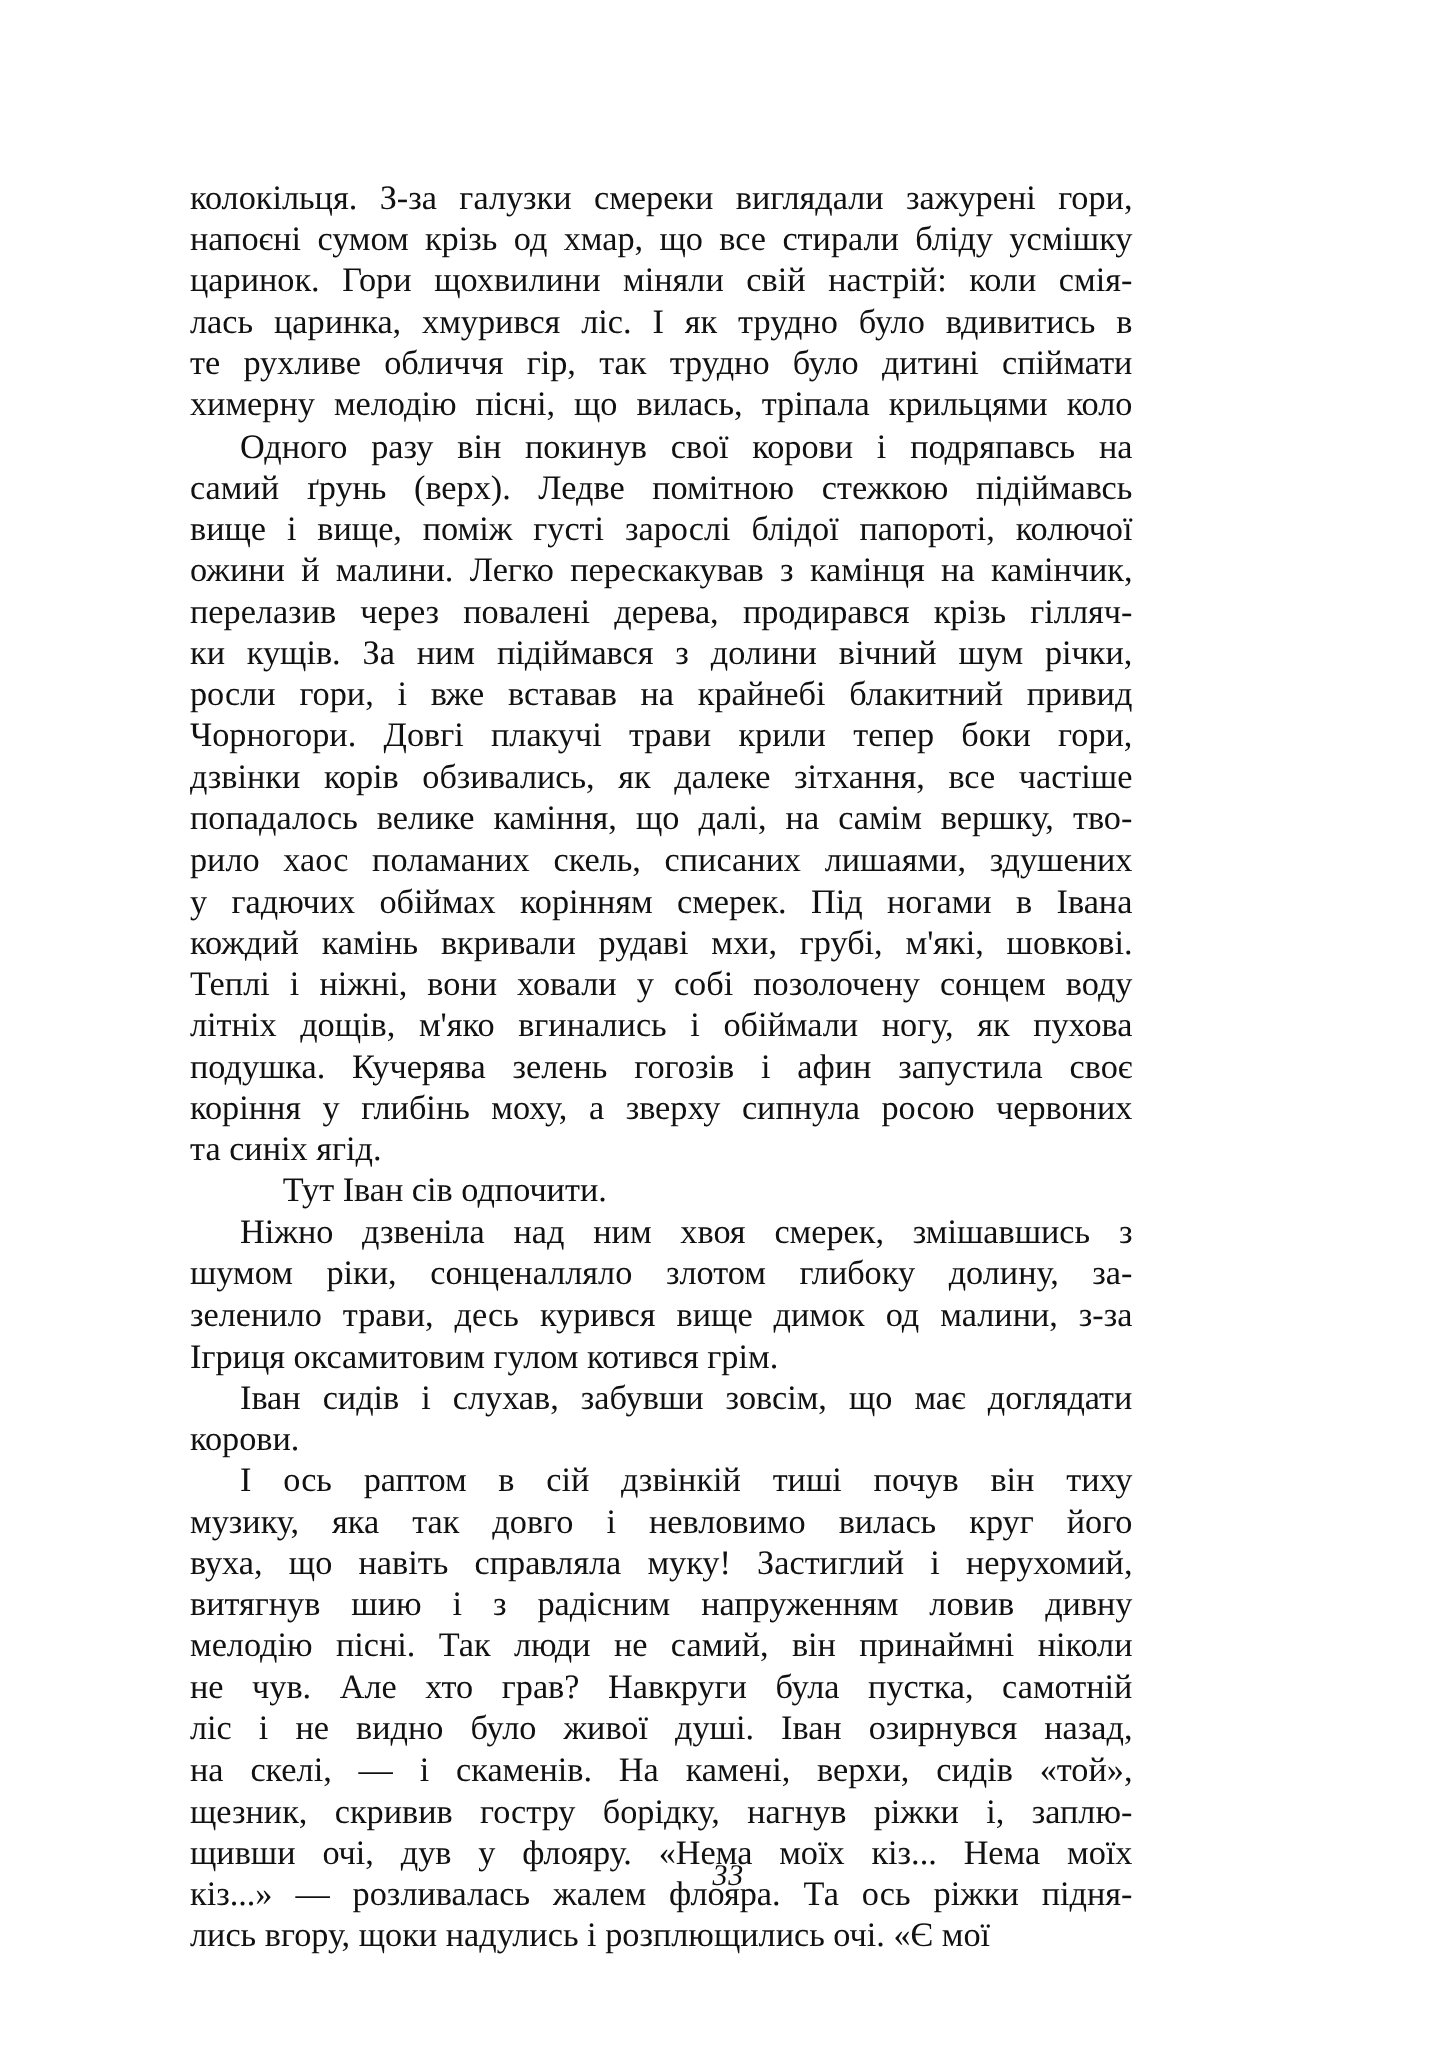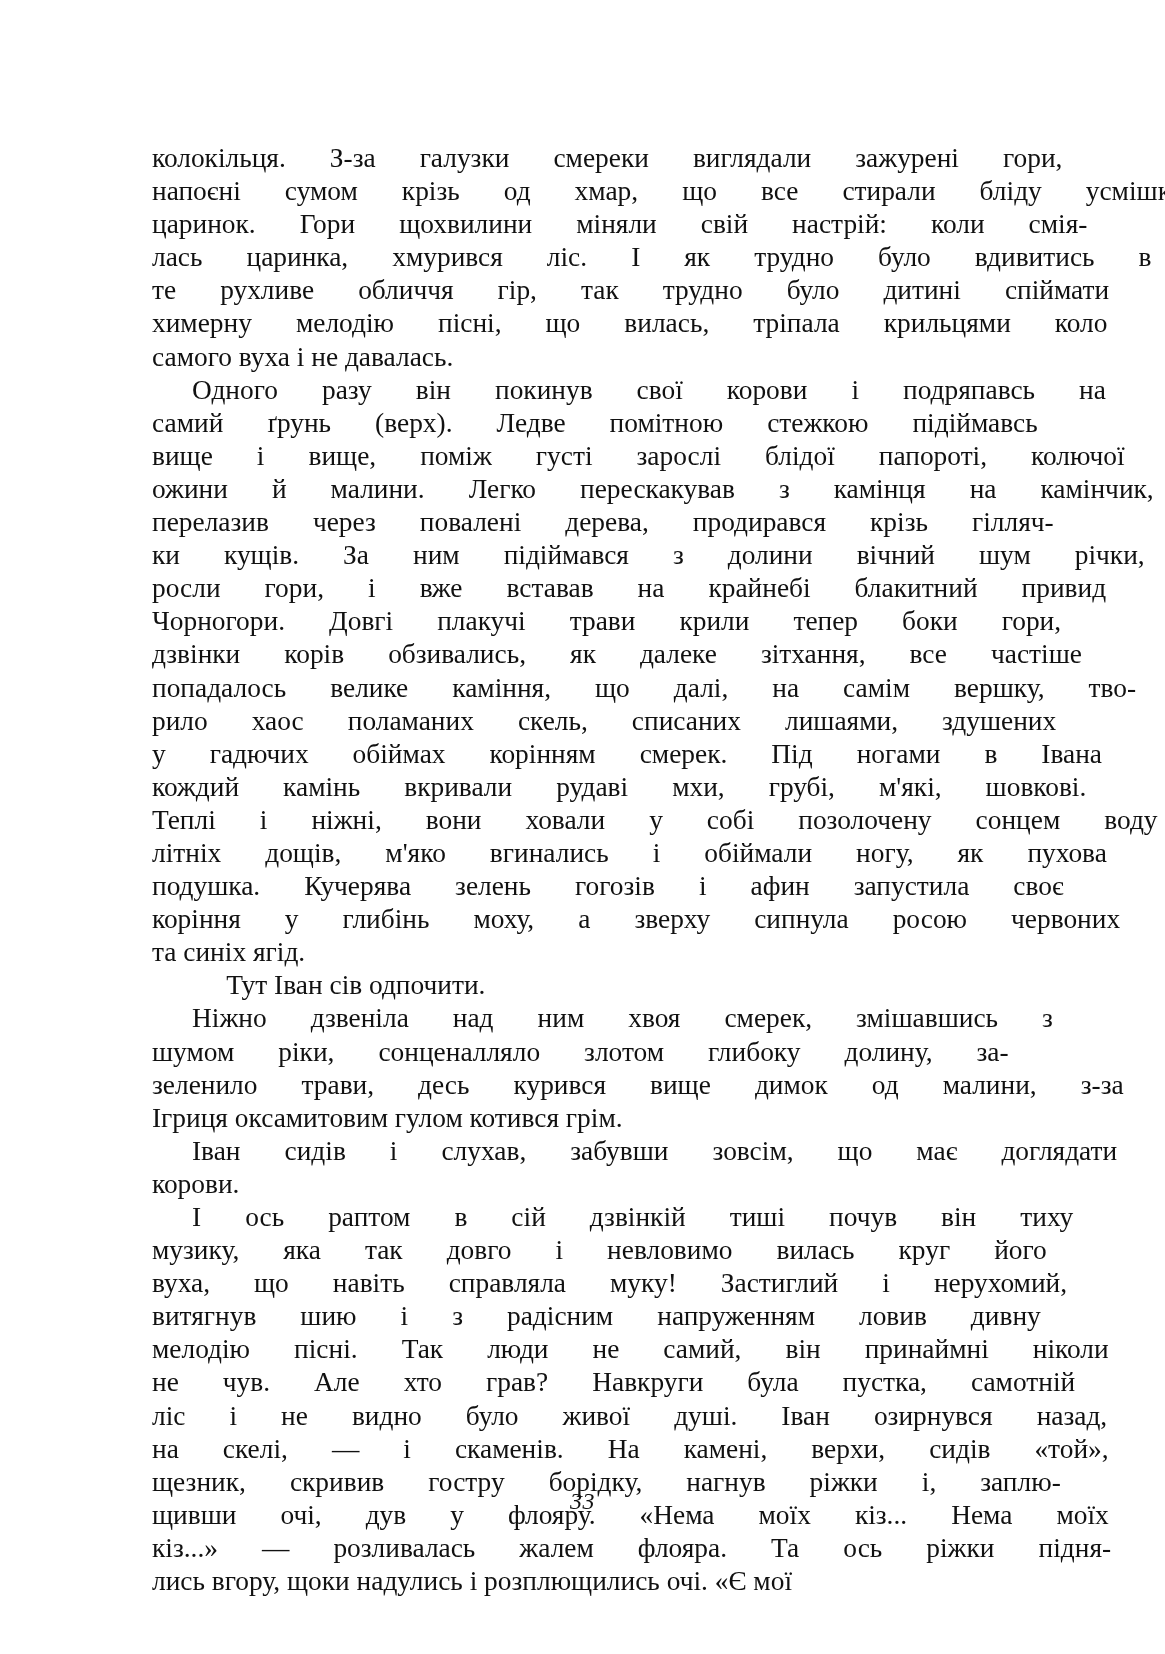--- a/index.html
+++ b/index.html
@@ -39,21 +39,20 @@
     display: block;
     white-space: nowrap;
     font-size: 27.4px;
     line-height: 33.1px;
     color: #111111;
   }
   .line.justify {
     display: flex;
     justify-content: space-between;
     white-space: normal;
-    gap: 44px;
   }
   .line.justify > span {
     white-space: pre;
   }
   .line.indent {
     text-indent: 0;
     padding-left: 40px;
     align-items: flex-end;
   }
   .line.last {
@@ -135,21 +134,20 @@
         <div class="line justify">
           <span>химерну</span>
           <span>мелодію</span>
           <span>пісні,</span>
           <span>що</span>
           <span>вилась,</span>
           <span>тріпала</span>
           <span>крильцями</span>
           <span>коло</span>
         </div>
-        <div class="line last">самого вуха і не давалась.</div>
       </div>
     <div class="para">
         <div class="line justify indent">
           <span>Одного</span>
           <span>разу</span>
           <span>він</span>
           <span>покинув</span>
           <span>свої</span>
           <span>корови</span>
           <span>і</span>

